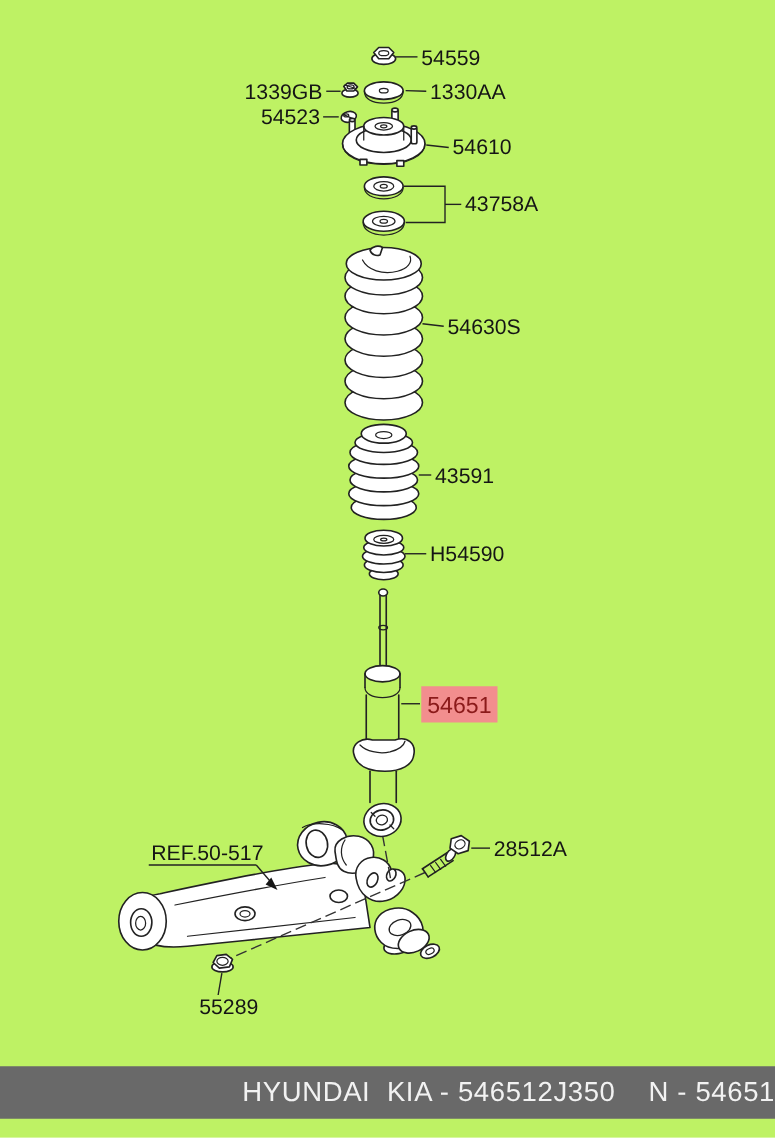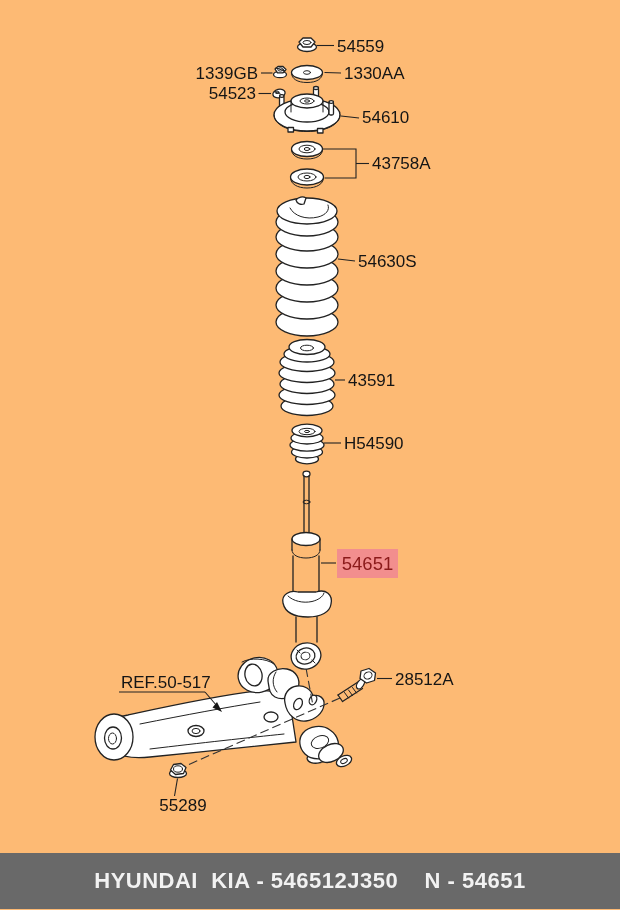--- a/index.html
+++ b/index.html
@@ -1,27 +1,27 @@
 <!DOCTYPE html>
 <html><head>
 <meta charset="utf-8">
 <style>
   html,body{margin:0;padding:0;background:#fff;}
   body{width:620px;height:910px;overflow:hidden;position:relative;font-family:"Liberation Sans",sans-serif;}
-  #stage{position:relative;width:620px;height:910px;background:#fdba74;}
+  #stage{position:relative;width:620px;height:910px;background:#bef264;}
   svg{position:absolute;top:0;left:0;}
   .ln{stroke:#222;stroke-width:1.3;fill:none;stroke-linecap:round;stroke-linejoin:round;}
   .wh{stroke:#222;stroke-width:1.3;fill:#ffffff;stroke-linejoin:round;}
   .thin{stroke:#222;stroke-width:1;fill:none;stroke-linecap:round;}
   .leader{stroke:#222;stroke-width:1.1;fill:none;}
   .dash{stroke:#333;stroke-width:1.1;fill:none;stroke-dasharray:9 4;}
   svg text{font-family:"Liberation Sans",sans-serif;font-size:17px;fill:#151515;}
   text.hl{font-size:18.5px;fill:#8b1a1a;}
-  .footer{position:absolute;left:0;top:853px;width:620px;height:56px;background:#696969;
-          display:flex;align-items:center;justify-content:center;font-weight:bold;}
+  .footer{position:absolute;left:0;top:853px;width:620px;height:42px;background:#696969;
+          display:flex;align-items:center;justify-content:flex-end;}
   .footer span{color:#f2f2f2;font-size:22px;letter-spacing:.5px;white-space:pre;}
 </style>
 </head>
 <body>
 
 <div id="stage">
 <svg width="620" height="853" viewBox="0 0 620 853">
 
   <g>
     <ellipse class="wh" cx="307" cy="47" rx="9.5" ry="4.5"></ellipse>

